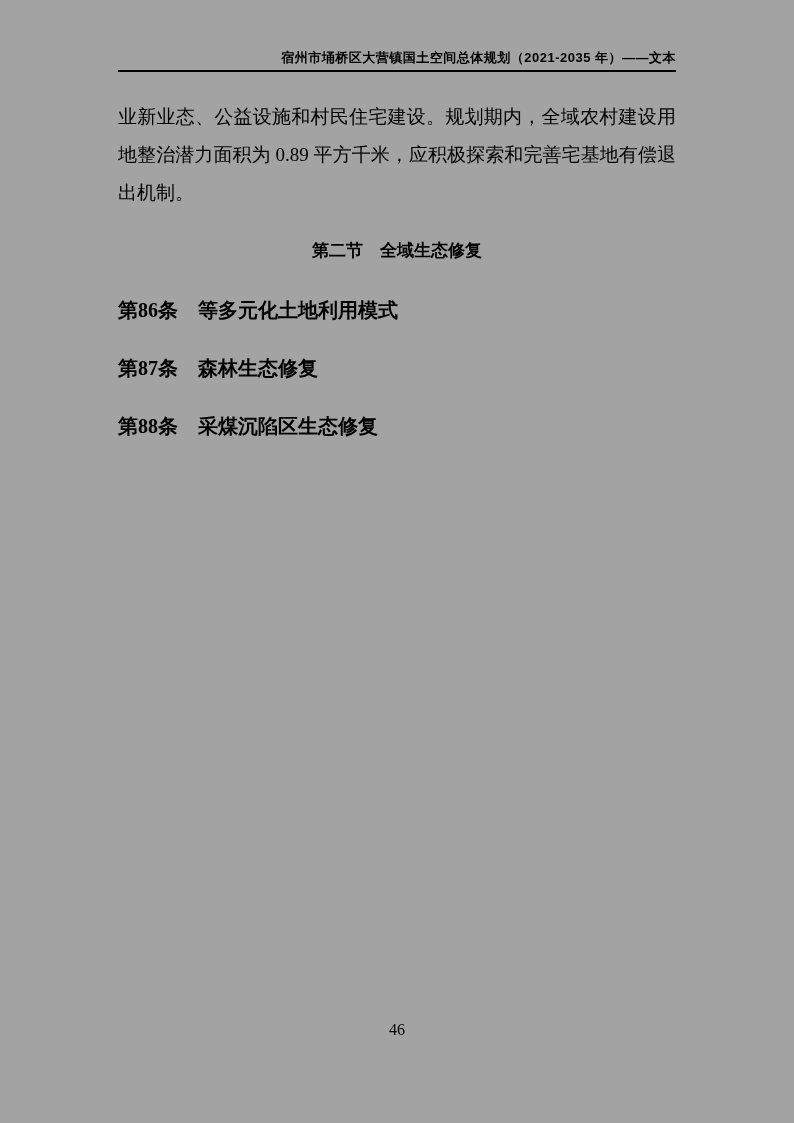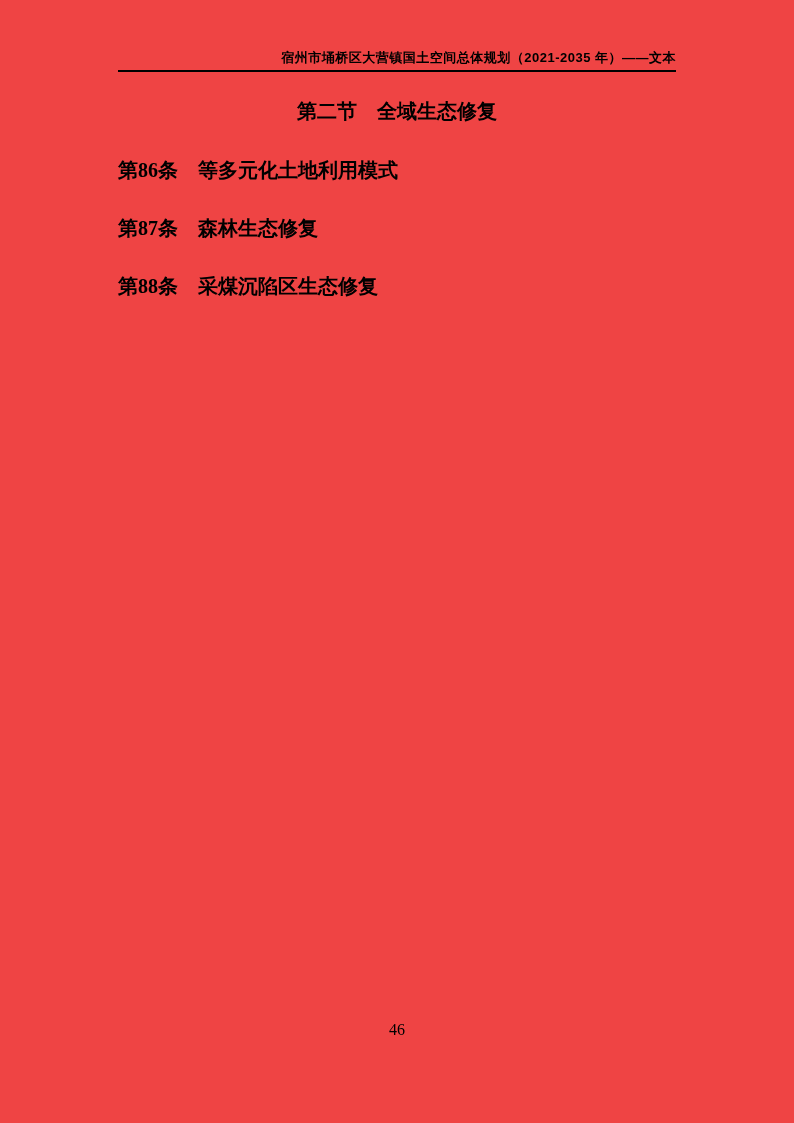--- a/index.html
+++ b/index.html
@@ -1,20 +1,20 @@
 <!DOCTYPE html>
 <html><head>
 <meta charset="utf-8">
 <style>
   html, body { margin: 0; padding: 0; background: #ffffff; }
   .page {
     position: relative;
     width: 794px;
     height: 1123px;
-    background: #ef4444;
+    background: #a3a3a3;
     color: #000000;
     overflow: hidden;
     font-family: "Liberation Serif", "DejaVu Serif", serif;
   }
   .content {
     position: absolute;
     left: 118px;
     top: 0;
     width: 558px;
   }
@@ -39,21 +39,21 @@
     text-align: justify;
     font-family: "Liberation Serif", "DejaVu Serif", serif;
   }
   .lead-para { margin-top: 26px; }
   .indent { text-indent: 2em; }
   .section-title {
     margin: 24px 0 0 0;
     text-align: center;
     font-family: "Liberation Sans", "DejaVu Sans", sans-serif;
     font-weight: 700;
-    font-size: 20px;
+    font-size: 17px;
     line-height: 30px;
     white-space: pre-wrap;
   }
   .article-heading {
     margin: 30px 0 0 0;
     font-family: "Liberation Serif", "DejaVu Serif", serif;
     font-weight: 700;
     font-size: 20px;
     line-height: 28px;
     white-space: pre-wrap;
@@ -74,20 +74,21 @@
 <body>
 
 <div class="page">
   <div class="content">
 
     <div class="doc-header">
       <span>宿州市埇桥区大营镇国土空间总体规划（2021-2035 年）——文本</span>
     </div>
     <div class="header-rule"></div>
 
+    <p class="para lead-para">业新业态、公益设施和村民住宅建设。规划期内，全域农村建设用地整治潜力面积为 0.89 平方千米，应积极探索和完善宅基地有偿退出机制。</p>
 
     <div class="section-title">第二节　全域生态修复</div>
 
     <div class="article-heading">第86条　等多元化土地利用模式</div>
 
     <div class="article-heading">第87条　森林生态修复</div>
 
     <div class="article-heading">第88条　采煤沉陷区生态修复</div>
 
   </div>

